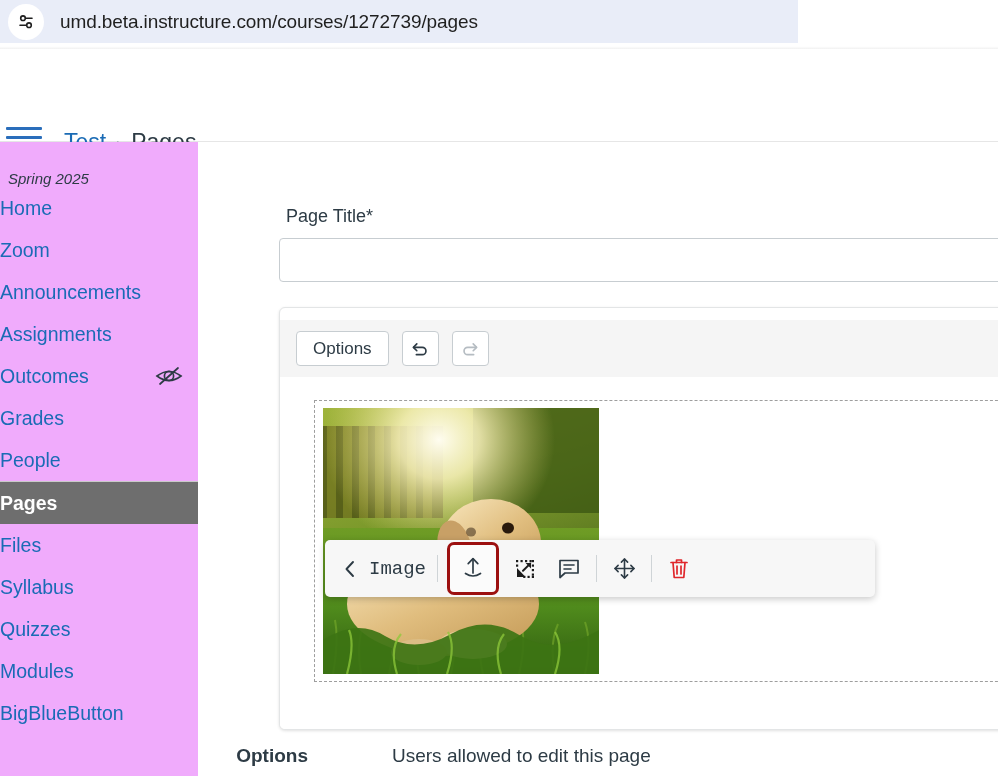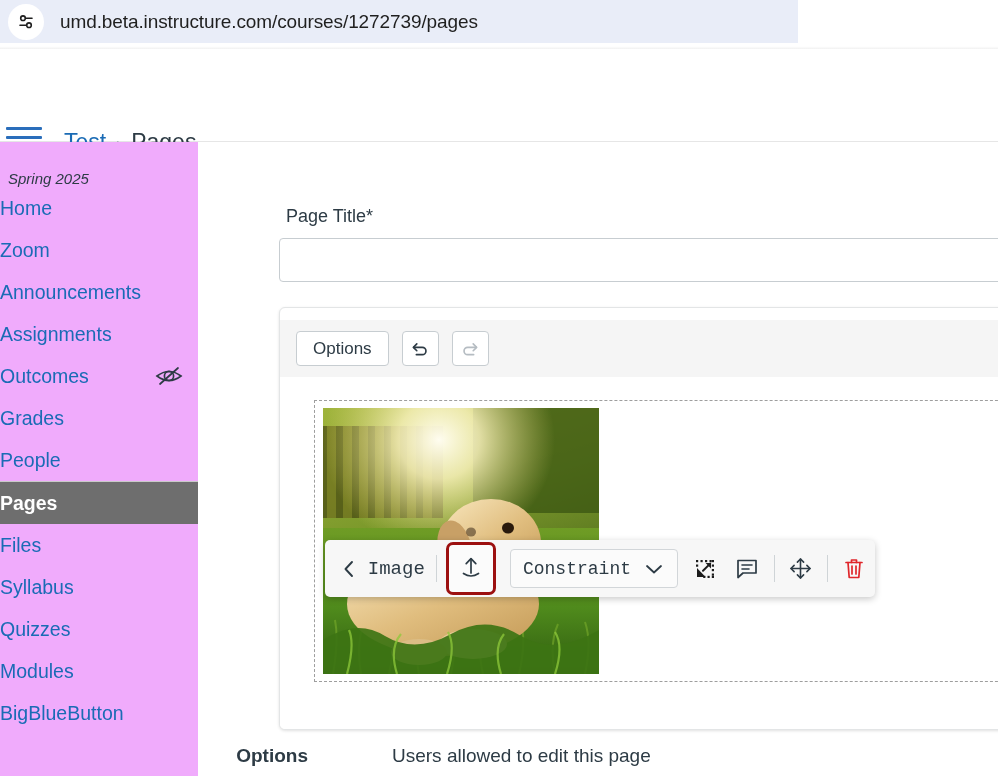--- a/index.html
+++ b/index.html
@@ -401,26 +401,20 @@
     <div class="vdiv"></div>
 
     <div class="it-upload-hl">
       <svg width="24" height="27" viewBox="0 0 24 27">
         <path d="M12 4 L12 18" fill="none" stroke="#2d3b45" stroke-width="1.7" stroke-linecap="round"></path>
         <path d="M7.2 8.6 L12 3.7 L16.8 8.6" fill="none" stroke="#2d3b45" stroke-width="1.7" stroke-linecap="round" stroke-linejoin="round"></path>
         <path d="M4.5 18.5 q7.5 5 15 0" fill="none" stroke="#2d3b45" stroke-width="1.7" stroke-linecap="round"></path>
       </svg>
     </div>
 
-    <div class="it-constraint">
-      <span>Constraint</span>
-      <svg width="22" height="14" viewBox="0 0 22 14">
-        <path d="M4 4 L11 10.5 L18 4" fill="none" stroke="#2d3b45" stroke-width="1.8" stroke-linecap="round" stroke-linejoin="round"></path>
-      </svg>
-    </div>
 
     <div class="it-icon">
       <svg width="24" height="24" viewBox="0 0 24 24">
         <g fill="#1c1c1c">
           <rect x="3" y="3" width="2.2" height="2.2"></rect>
             <rect x="7.5" y="3" width="2.2" height="2.2"></rect>
           <rect x="12" y="3" width="2.2" height="2.2"></rect>
             <rect x="16.5" y="3" width="2.2" height="2.2"></rect>
           <rect x="18.8" y="3" width="2.2" height="2.2"></rect>
           <rect x="18.8" y="7.5" width="2.2" height="2.2"></rect>

